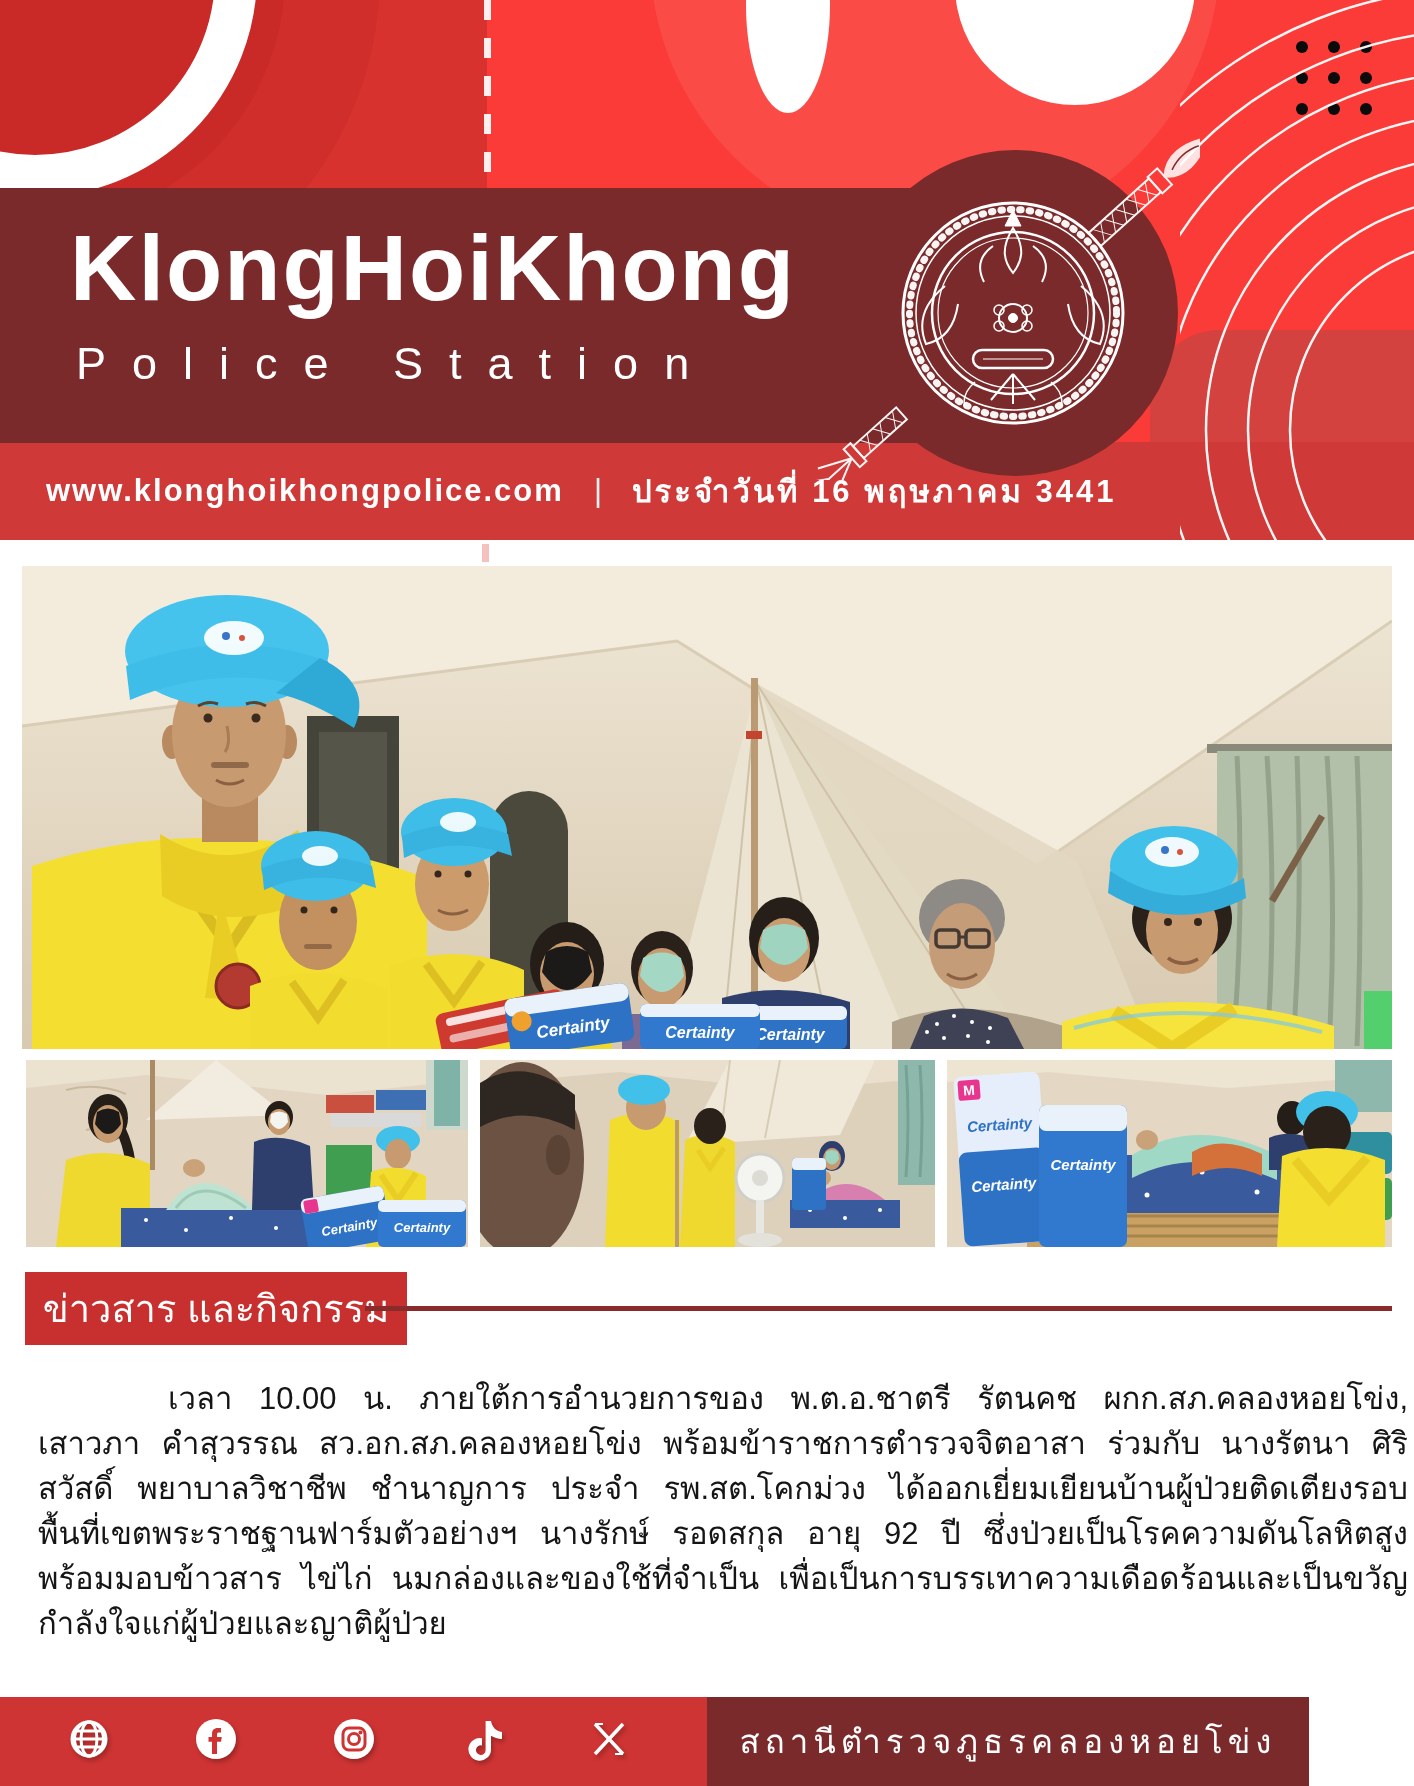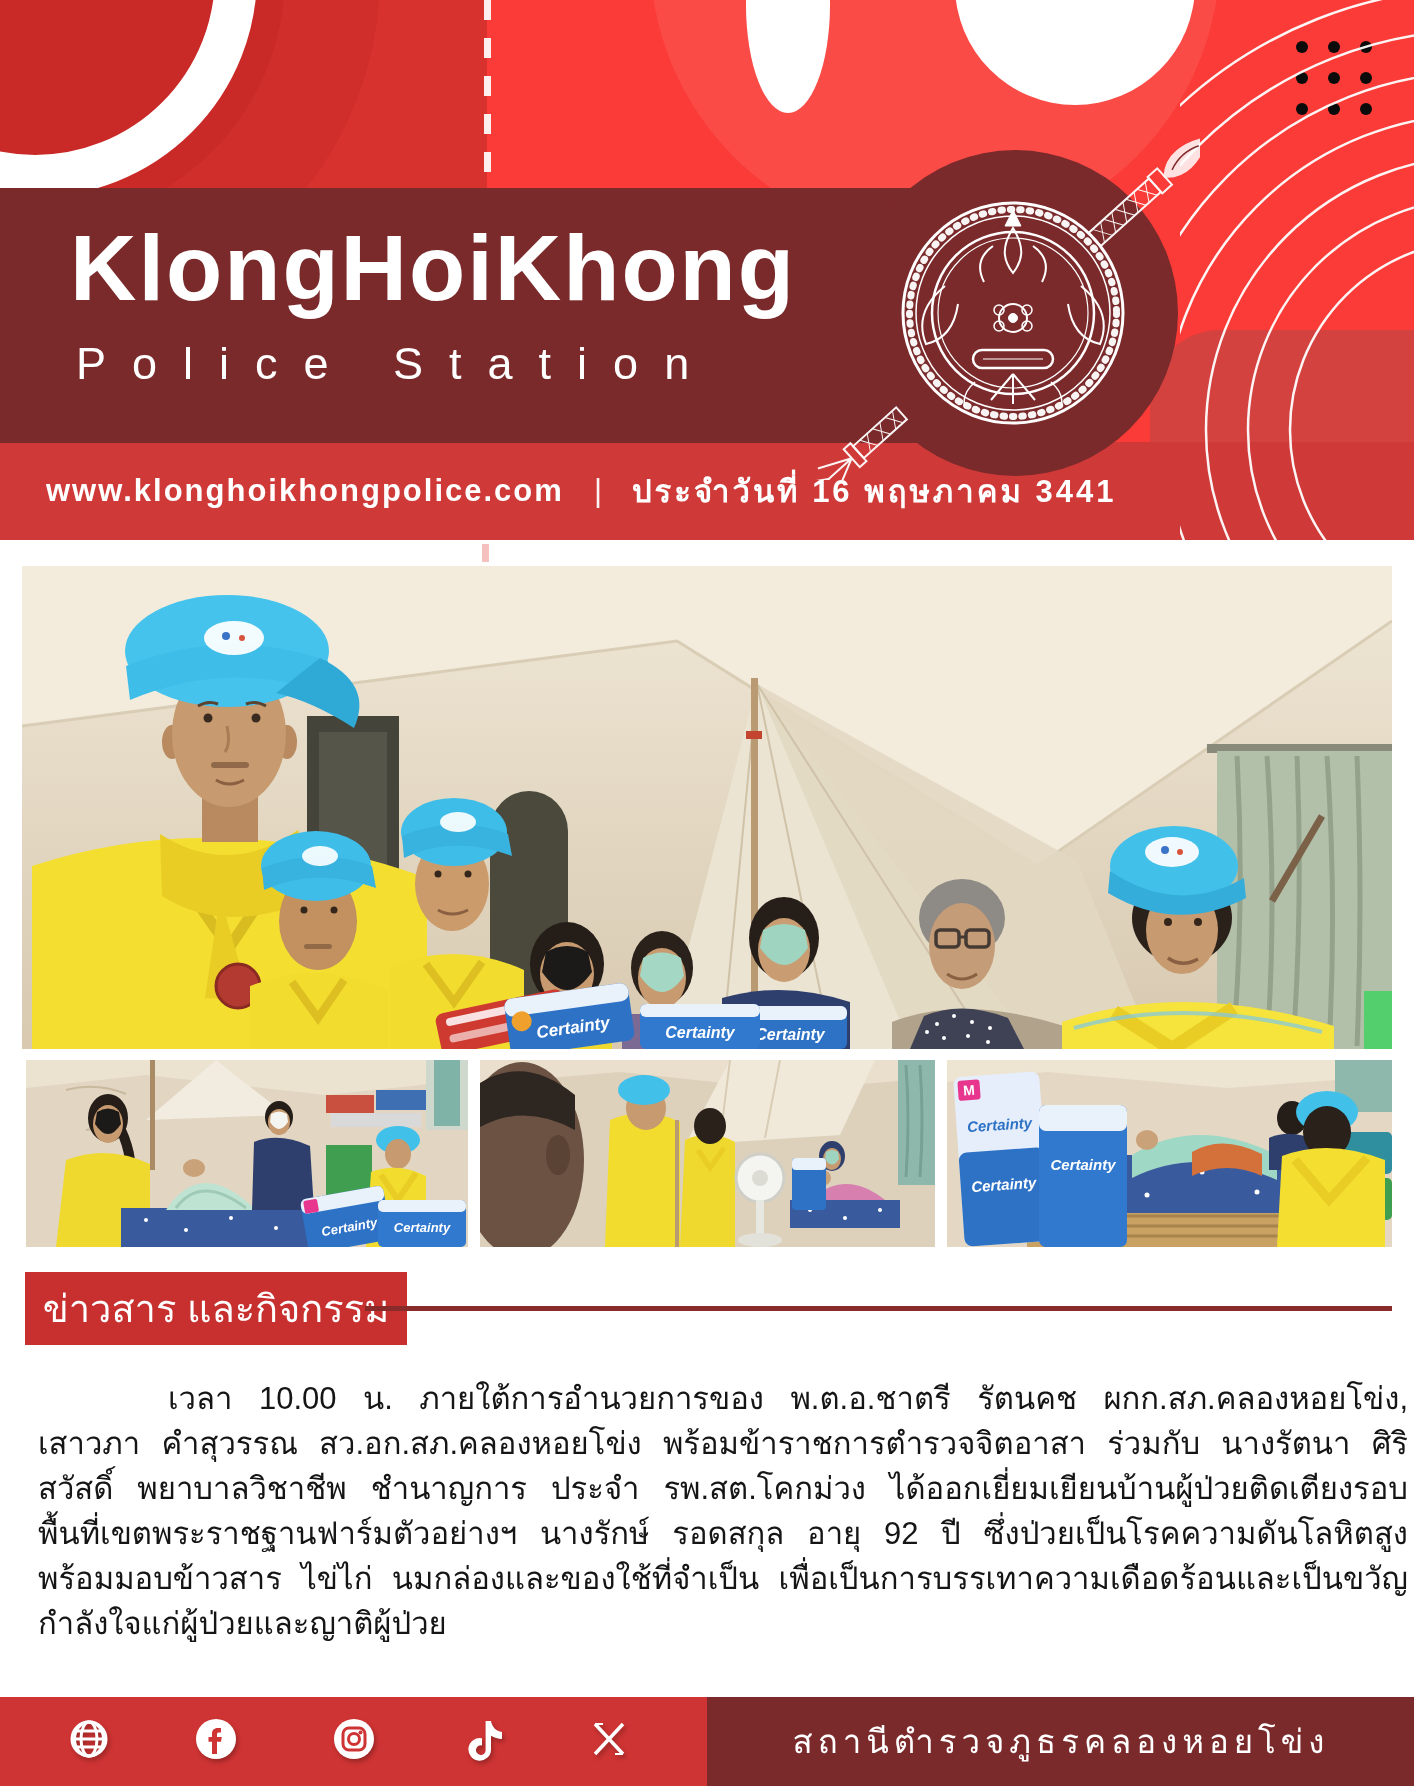--- a/index.html
+++ b/index.html
@@ -50,21 +50,21 @@
   .badge{left:25px;top:1272px;width:382px;height:73px;background:#c8302f;color:#fff;
          display:flex;align-items:center;justify-content:center;font-size:38px;}
   .rule{left:365px;top:1306px;width:1027px;height:5px;background:#8a2b2b;}
   .para{left:22px;top:1376px;width:1370px;color:#151515;font-size:31px;margin-left:16px;}
   .pline{height:45px;line-height:45px;text-align:justify;text-align-last:justify;white-space:nowrap;}
   .pline.first{text-indent:130px;}
   .pline.last{text-align:left;text-align-last:left;}
 
   
   .footer-left{left:0;top:1697px;width:707px;height:89px;background:#ce3433;}
-  .footer-right{left:707px;top:1697px;width:708px;height:89px;background:#7b2a2b;color:#fff;
+  .footer-right{left:707px;top:1697px;width:602px;height:89px;background:#7b2a2b;color:#fff;
         display:flex;align-items:center;justify-content:center;font-size:33px;letter-spacing:5px;}
   .s-icon{position:absolute;width:44px;height:44px;top:20px;filter:drop-shadow(2px 3px 2px rgba(0,0,0,.25));}
 </style>
 </head>
 <body>
 
 <div class="page">
 
   <div class="abs top-band">
     <div class="abs left-panel">

